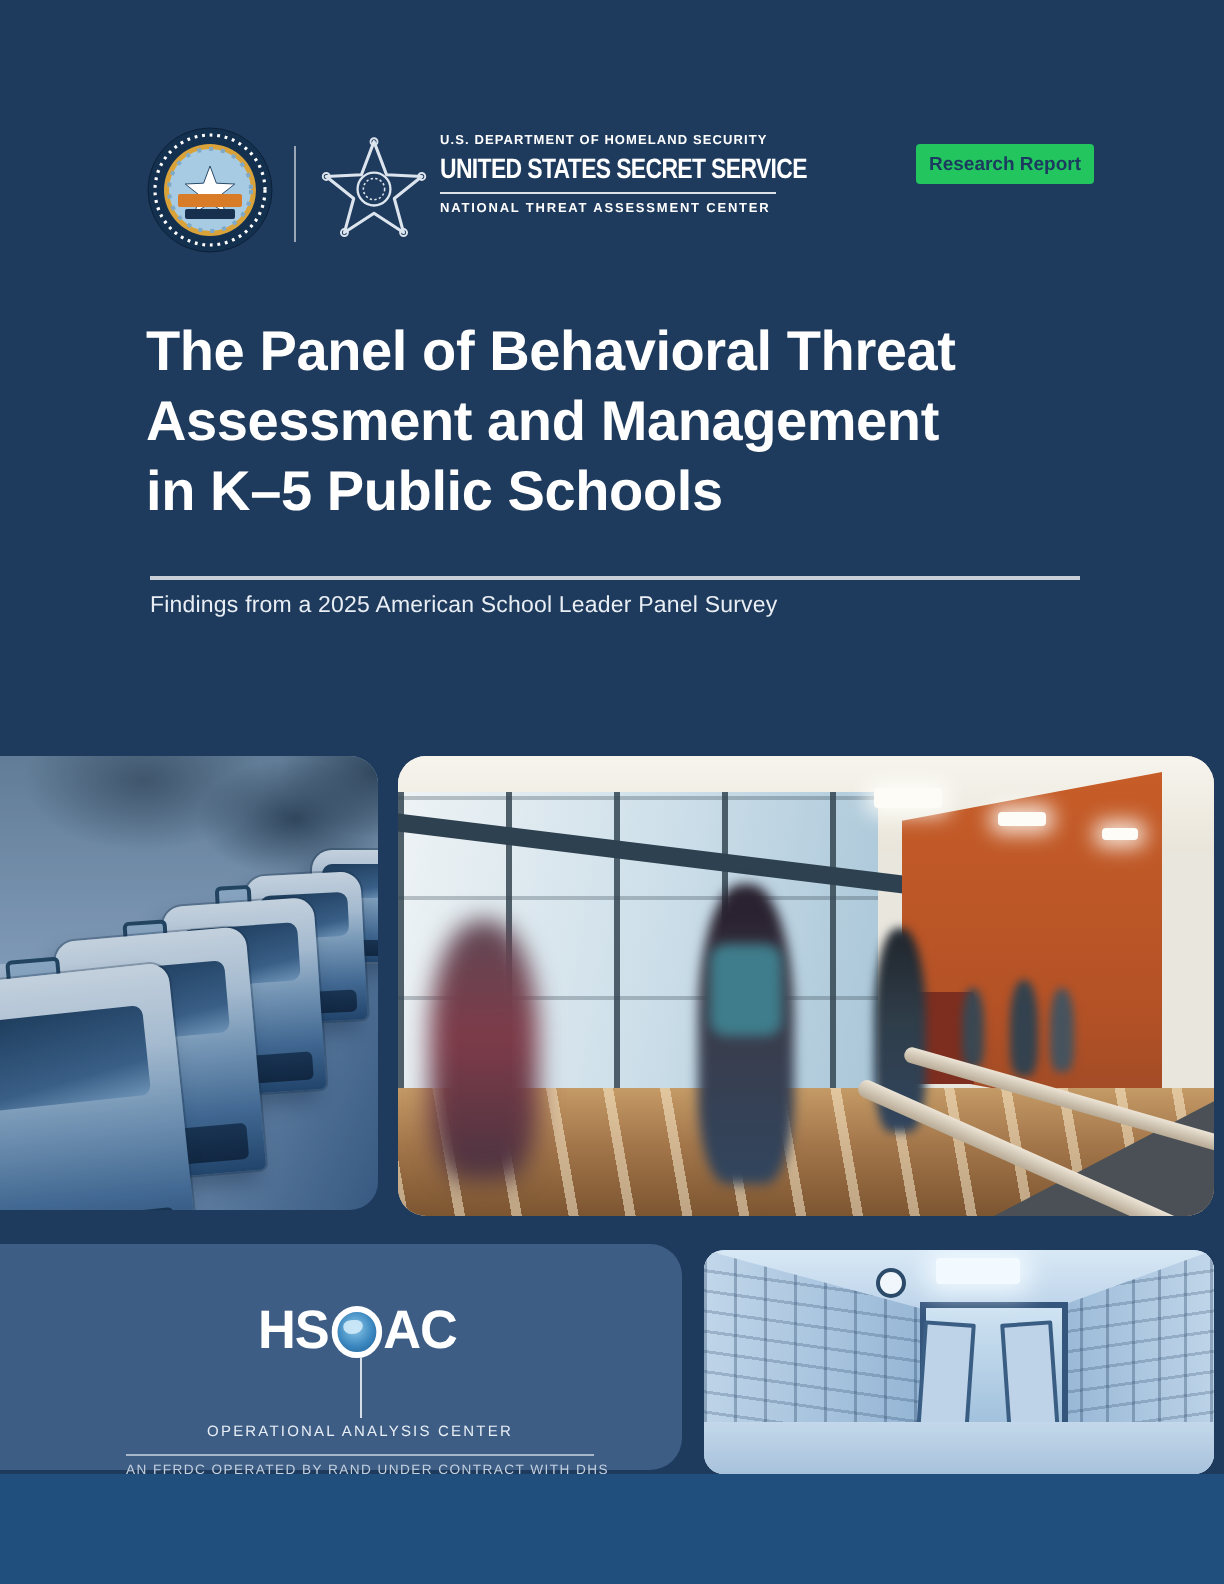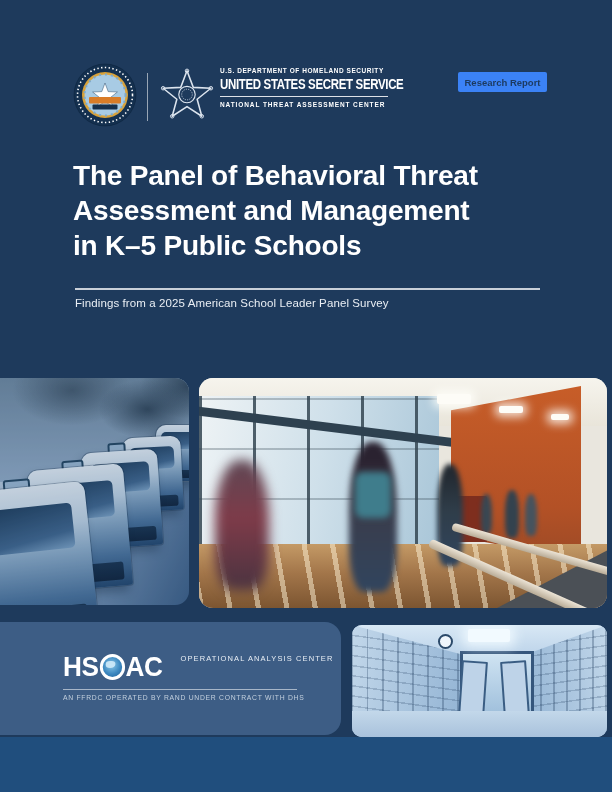--- a/index.html
+++ b/index.html
@@ -13,21 +13,21 @@
   .seal{position:absolute; left:73px; top:63px; width:64px; height:64px;}
   .logo-divider{position:absolute; left:147px; top:73px; width:1px; height:48px; background:rgba(255,255,255,.55);}
   .star-badge{position:absolute; left:158px; top:66px; width:58px; height:58px;}
   .agency-block{position:absolute; left:220px; top:67px; width:200px; color:#fff;}
   .agency-dept{font-size:6.5px; font-weight:bold; letter-spacing:.55px; white-space:nowrap;}
   .agency-name{font-size:14px; font-weight:bold; letter-spacing:-.4px; margin-top:2px;
     transform:scaleX(.82); transform-origin:left center; white-space:nowrap;}
   .agency-rule{width:168px; height:1px; background:rgba(255,255,255,.85); margin-top:4px;}
   .agency-center{font-size:6.5px; font-weight:bold; letter-spacing:.9px; margin-top:4px; white-space:nowrap;}
   .report-badge{position:absolute; left:458px; top:72px; width:89px; height:20px;
-    background:#3b82f6; border-radius:2px; display:flex; align-items:center; justify-content:center;
+    background:#22c55e; border-radius:2px; display:flex; align-items:center; justify-content:center;
     color:#1c3a5f; font-size:9.5px; font-weight:bold;}
   
   .title{position:absolute; left:73px; top:158px; width:480px; margin:0;
     color:#ffffff; font-size:28px; line-height:35px; font-weight:bold; letter-spacing:-.2px;}
   .title span{display:block;}
   .subtitle-rule{position:absolute; left:75px; top:288px; width:465px; height:1.5px; background:#c9cfd8;}
   .subtitle{position:absolute; left:75px; top:297px; margin:0; color:#e9eef4; font-size:11.5px; letter-spacing:.1px;}
   
   .photo{position:absolute; overflow:hidden;}
   .photo-buses{left:0; top:378px; width:189px; height:227px; border-radius:0 14px 14px 0;
@@ -121,21 +121,21 @@
   .lk-door-r{left:150px; transform:rotate(-4deg);}
   .lk-clock{position:absolute; left:86px; top:9px; width:11px; height:11px; border-radius:50%;
     background:#f0f6fc; border:2px solid #2c4a6a;}
   .lk-floor{position:absolute; left:0; bottom:0; width:100%; height:26px;
     background:linear-gradient(180deg,#c3d8ea,#a9c2dc);}
 
   
   .hsoac-panel{position:absolute; left:0; top:622px; width:341px; height:113px;
     background:#3d5d85; border-radius:0 16px 16px 0;}
   .hsoac-lockup{position:absolute; left:63px; top:30px; width:234px;}
-  .hsoac-row{display:flex; }
+  .hsoac-row{display:flex; align-items:center;flex-direction:column;}
   .hsoac-word{display:flex; align-items:center; color:#fff; font-size:27px; font-weight:bold;
     letter-spacing:-.5px; line-height:1; transform:scaleX(.97); transform-origin:left center;}
   .globe-o{width:20px; height:20px; border-radius:50%; border:3px solid #fff; margin:0 1px;
     background:radial-gradient(circle at 45% 40%, #8cc8e8 0%, #3c88c0 55%, #1e5e96 100%); position:relative;}
   .globe-o::before{content:""; position:absolute; left:3px; top:4px; width:10px; height:7px;
     border-radius:50% 40% 60% 50%; background:#cfeaf8; opacity:.9;}
   .hsoac-divider{width:1.5px; height:30px; background:rgba(255,255,255,.8); margin:0 7px 0 8px;}
   .hsoac-names{display:flex; flex-direction:column; color:#fff;}
   .hsoac-name1{font-size:12.5px; font-weight:bold; letter-spacing:.2px; white-space:nowrap;}
   .hsoac-name2{font-size:7.5px; letter-spacing:1.1px; margin-top:2px; color:#e8eef5; white-space:nowrap;}

